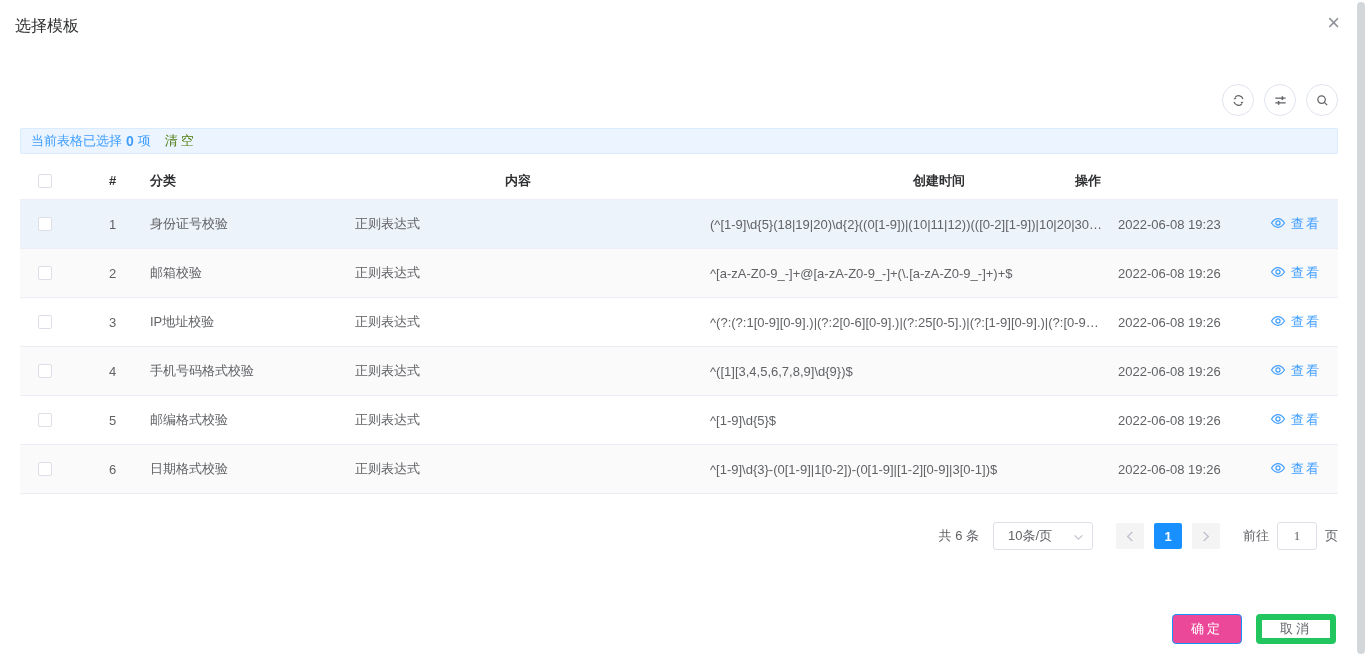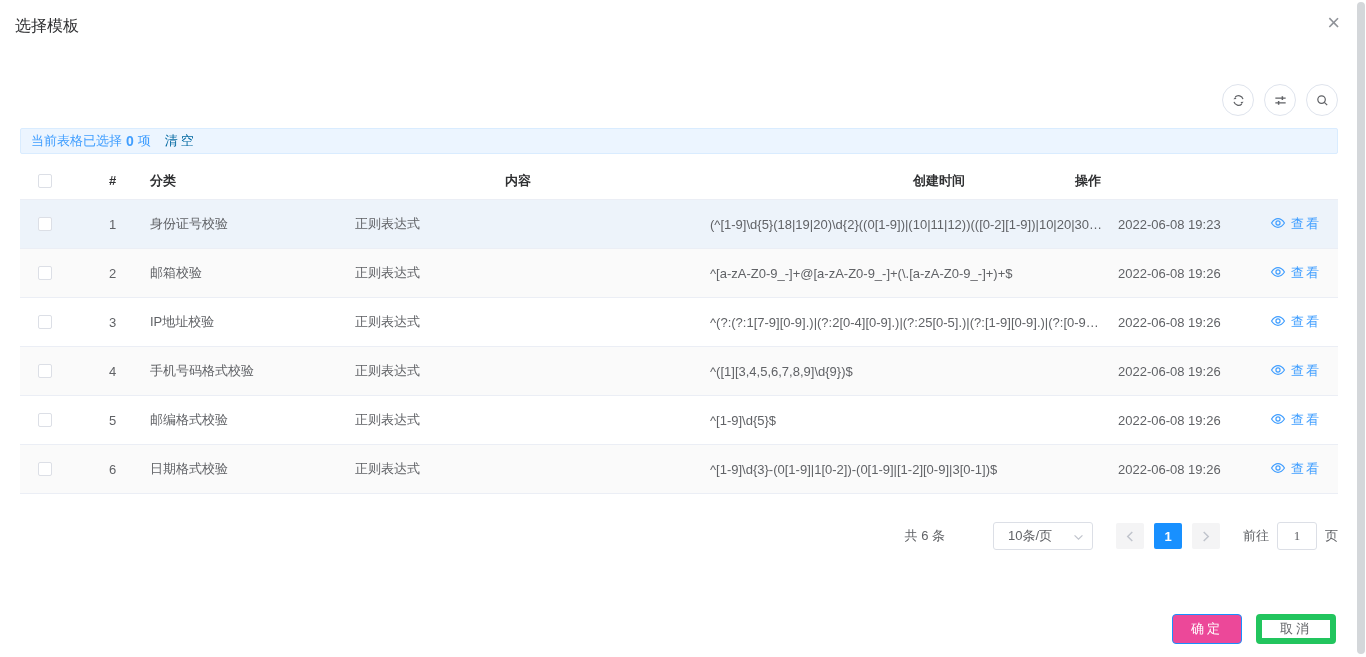--- a/index.html
+++ b/index.html
@@ -12,21 +12,21 @@
 
   .toolbar { position:absolute; top:84px; right:28px; display:flex; gap:10px; }
   .circle-btn { width:32px; height:32px; border-radius:50%; border:1px solid #dfe4ed; background:#fff;
     display:flex; align-items:center; justify-content:center; cursor:pointer; }
   .circle-btn svg { display:block; }
 
   .selection-bar { position:absolute; left:20px; top:128px; width:1318px; height:26px;
     background:#ecf5ff; border:1px solid #d9ecff; border-radius:2px;
     display:flex; align-items:center; padding:0 10px; font-size:13px; color:#409eff; }
   .selection-bar .count { font-weight:700; font-size:14px; margin:0 4px; }
-  .selection-bar .clear { margin-left:14px; letter-spacing:3px; cursor:pointer; color:#0369a1; }
+  .selection-bar .clear { margin-left:14px; letter-spacing:3px; cursor:pointer; color:#4d7c0f; }
 
   .table { position:absolute; left:20px; top:162px; width:1318px; font-size:13px; color:#606266; }
   .t-row { display:flex; align-items:center; height:49px; border-bottom:1px solid #ebeef5; background:#fff; }
   .t-head { height:38px; font-weight:700; color:#303133; border-bottom:1px solid #ebeef5; display:flex; align-items:center; }
   .t-row.striped { background:#fafafa; }
   .t-row.hover { background:#edf3fa; }
 
   .col-check { width:55px; padding-left:18px; flex:none; }
   .col-index { width:75px; text-align:center; flex:none; }
   .col-name { width:205px; flex:none; }
@@ -38,21 +38,21 @@
 
   .checkbox { width:14px; height:14px; border:1px solid #dcdfe6; border-radius:2px; background:#fff; cursor:pointer; }
 
   .view-link { display:inline-flex; align-items:center; gap:5px; color:#409eff; cursor:pointer; letter-spacing:2px; }
   .view-link svg { flex:none; }
 
   .pagination { position:absolute; top:522px; right:28px; height:28px; display:flex; align-items:center;
     font-size:13px; color:#606266; }
   .pg-total { margin-right:14px; }
   .pg-select { width:100px; height:28px; border:1px solid #dcdfe6; border-radius:3px; display:flex;
-    align-items:center; justify-content:space-between; padding:0 8px 0 14px; color:#606266; cursor:pointer; margin-right:18px; background:#fff;margin-left:34px; }
+    align-items:center; justify-content:space-between; padding:0 8px 0 14px; color:#606266; cursor:pointer; margin-right:18px; background:#fff; }
   .pg-btn { width:28px; height:26px; border-radius:2px; background:#f4f4f5; color:#c0c4cc;
     display:flex; align-items:center; justify-content:center; font-size:15px; cursor:pointer; margin:0 5px; }
   .pg-page { width:28px; height:26px; border-radius:2px; background:#1890ff; color:#fff; font-weight:700;
     display:flex; align-items:center; justify-content:center; cursor:pointer; margin:0 5px; }
   .pg-goto { margin-left:18px; display:flex; align-items:center; gap:8px;font-family:Liberation Serif, serif; }
   .pg-input { width:40px; height:28px; border:1px solid #dcdfe6; border-radius:3px; text-align:center;
     font-size:13px; color:#606266; outline:none; font-family:inherit; }
 
   .footer { position:absolute; top:614px; right:30px; display:flex; gap:14px; }
   .btn { height:30px; padding:0 18px; border-radius:4px; font-size:13px; cursor:pointer;
@@ -156,21 +156,21 @@
         </span>
       </div>
     </div>
         <div class="t-row">
       <div class="col-check">
         <div class="checkbox"></div>
       </div>
       <div class="col-index">3</div>
       <div class="col-name">IP地址校验</div>
       <div class="col-cat">正则表达式</div>
-      <div class="col-content">^(?:(?:1[7-9][0-9].)|(?:2[0-4][0-9].)|(?:25[0-5].)|(?:[1-9][0-9].)|(?:[0-9…</div>
+      <div class="col-content">^(?:(?:1[0-9][0-9].)|(?:2[0-6][0-9].)|(?:25[0-5].)|(?:[1-9][0-9].)|(?:[0-9…</div>
       <div class="col-time">2022-06-08 19:26</div>
       <div class="col-action">
         <span class="view-link">
           <span><svg width="16" height="12" viewBox="0 0 24 16">
             <path d="M12 1.5C6.5 1.5 2.3 8 2.3 8S6.5 14.5 12 14.5 21.7 8 21.7 8 17.5 1.5 12 1.5z" fill="none" stroke="#409eff" stroke-width="1.8"></path>
             <circle cx="12" cy="8" r="3.1" fill="none" stroke="#409eff" stroke-width="1.8"></circle>
           </svg></span>
           <span>查看</span>
         </span>
       </div>

